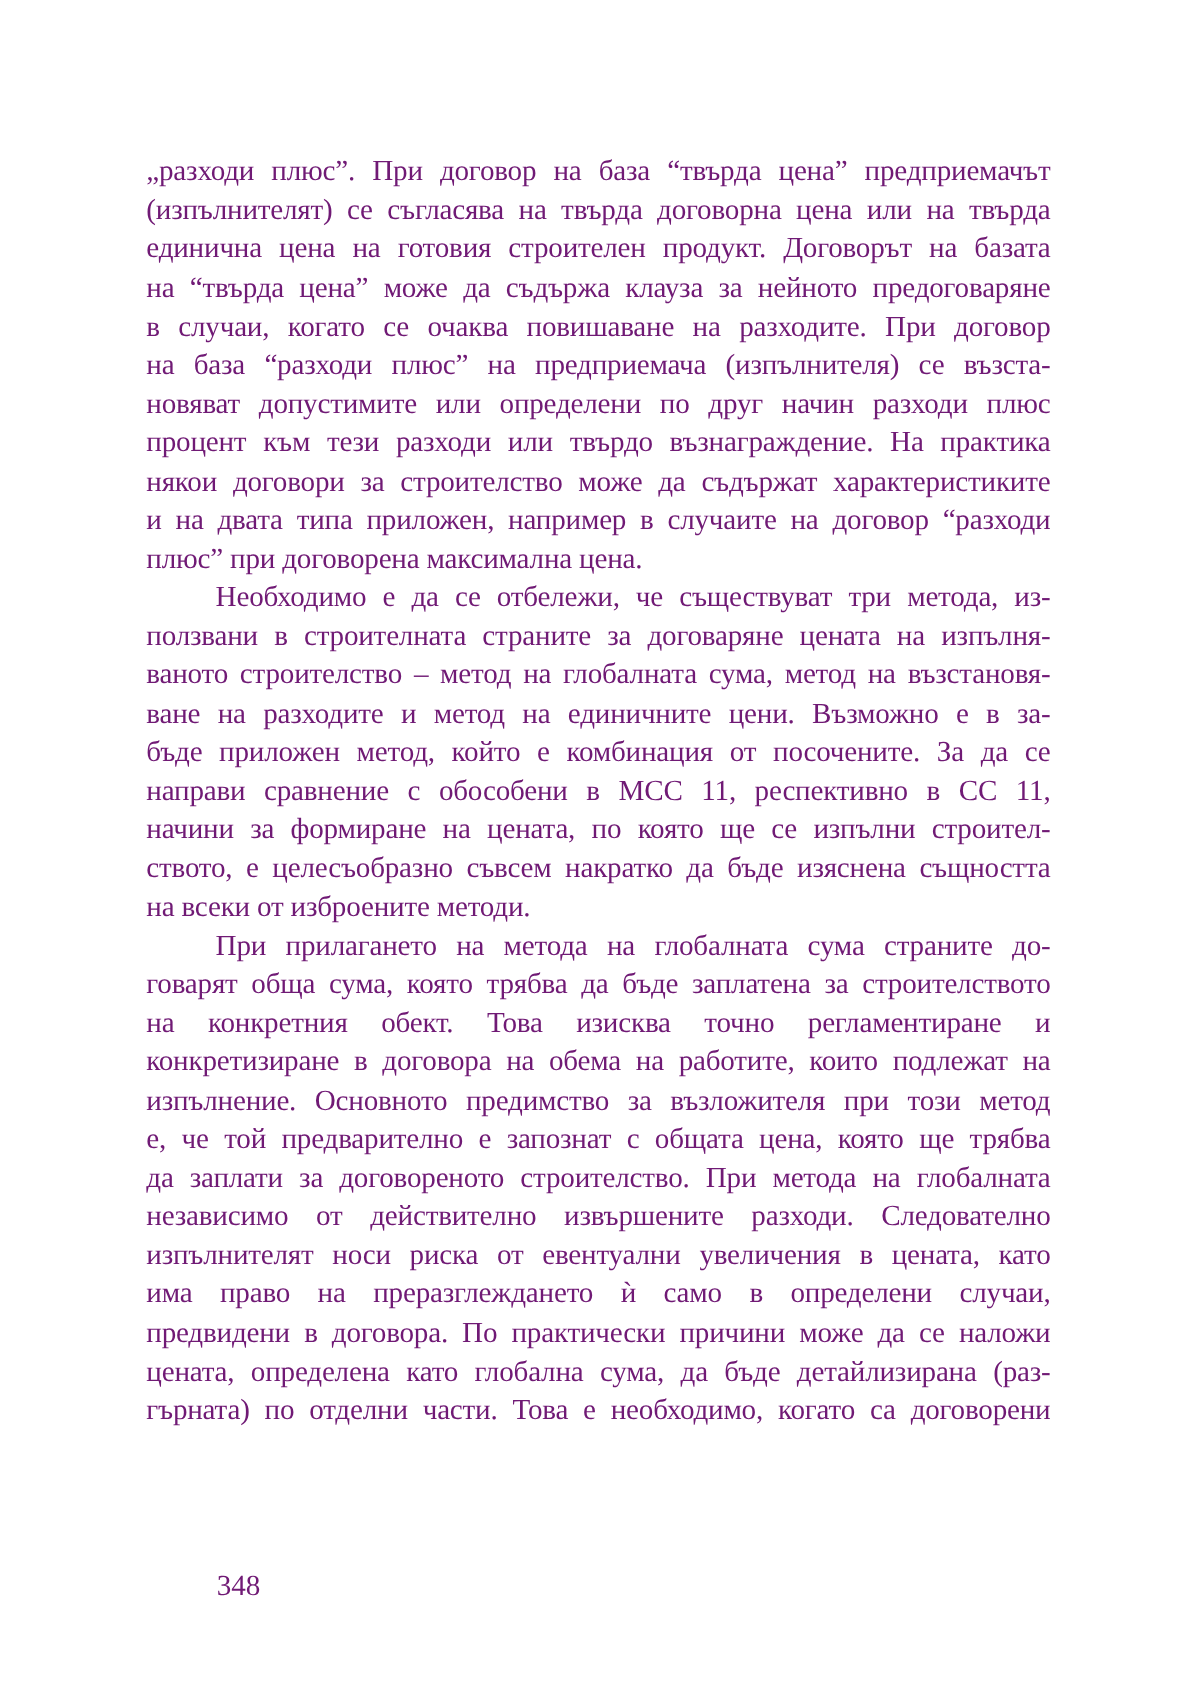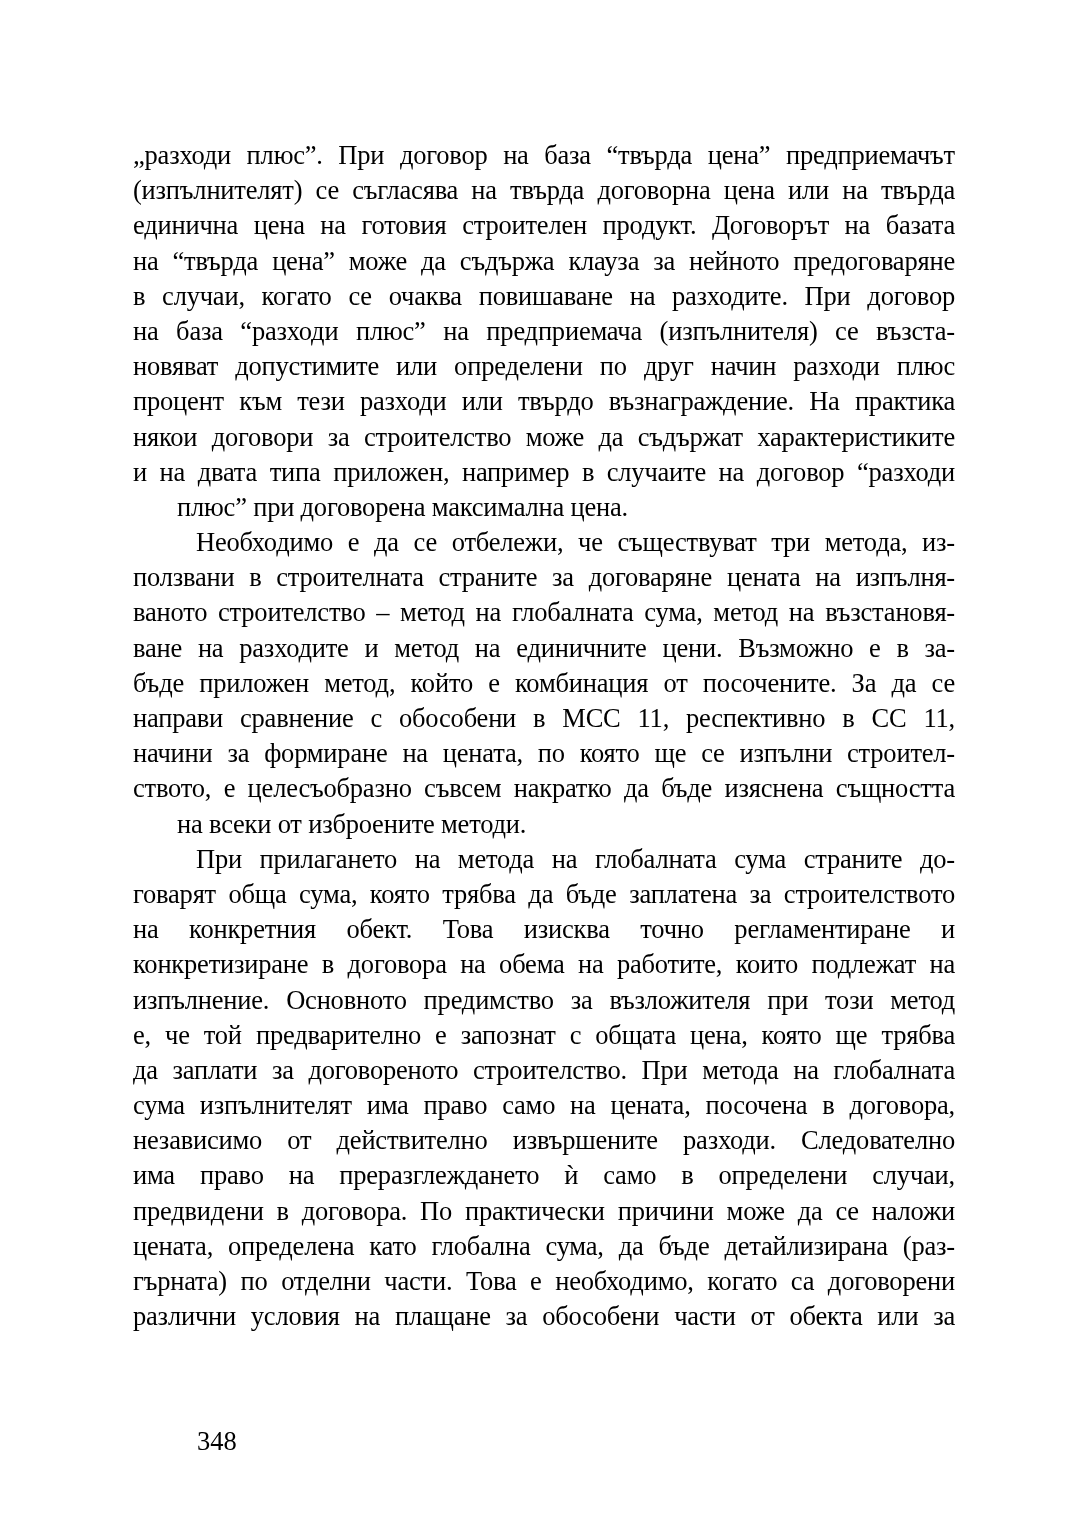--- a/index.html
+++ b/index.html
@@ -7,21 +7,21 @@
     padding: 0;
     background: #ffffff;
   }
   .sheet {
     position: relative;
     width: 1004px;
     height: 1530px;
     background: #ffffff;
     overflow: hidden;
     font-family: "Liberation Serif", "DejaVu Serif", serif;
-    color: #000000;
+    color: #701a75;
   }
   .textblock {
     position: absolute;
     left: 133px;
     top: 138px;
     width: 822px;
     font-size: 26.5px;
     letter-spacing: -0.2px;
   }
   .para {
@@ -30,21 +30,20 @@
   }
   .line {
     height: 35.2px;
     line-height: 35.2px;
     text-align: justify;
     text-align-last: justify;
     white-space: normal;
   }
   .line.last {
     text-align-last: left;
-    margin-left: 44px;
   }
   .line.indent {
     text-indent: 63px;
   }
   .page-number {
     position: absolute;
     left: 197px;
     top: 1424px;
     font-size: 26.5px;
     line-height: 35.2px;
@@ -83,25 +82,24 @@
     </div>
 
     <div class="para">
       <div class="line indent">При прилагането на метода на глобалната сума страните до-</div>
       <div class="line">говарят обща сума, която трябва да бъде заплатена за строителството</div>
       <div class="line">на конкретния обект. Това изисква точно регламентиране и</div>
       <div class="line">конкретизиране в договора на обема на работите, които подлежат на</div>
       <div class="line">изпълнение. Основното предимство за възложителя при този метод</div>
       <div class="line">е, че той предварително е запознат с общата цена, която ще трябва</div>
       <div class="line">да заплати за договореното строителство. При метода на глобалната</div>
-      <div class="line">сума изпълнителят има право само на цената, посочена в договора,</div>
       <div class="line">независимо от действително извършените разходи. Следователно</div>
+      <div class="line">изпълнителят носи риска от евентуални увеличения в цената, като</div>
       <div class="line">има право на преразглеждането ѝ само в определени случаи,</div>
       <div class="line">предвидени в договора. По практически причини може да се наложи</div>
       <div class="line">цената, определена като глобална сума, да бъде детайлизирана (раз-</div>
       <div class="line">гърната) по отделни части. Това е необходимо, когато са договорени</div>
-      <div class="line">различни условия на плащане за обособени части от обекта или за</div>
     </div>
 
   </div>
 
   <div class="page-number">348</div>
 </div>
 
 </body></html>

